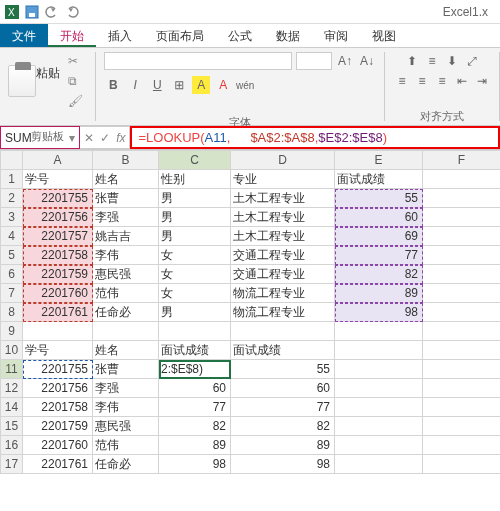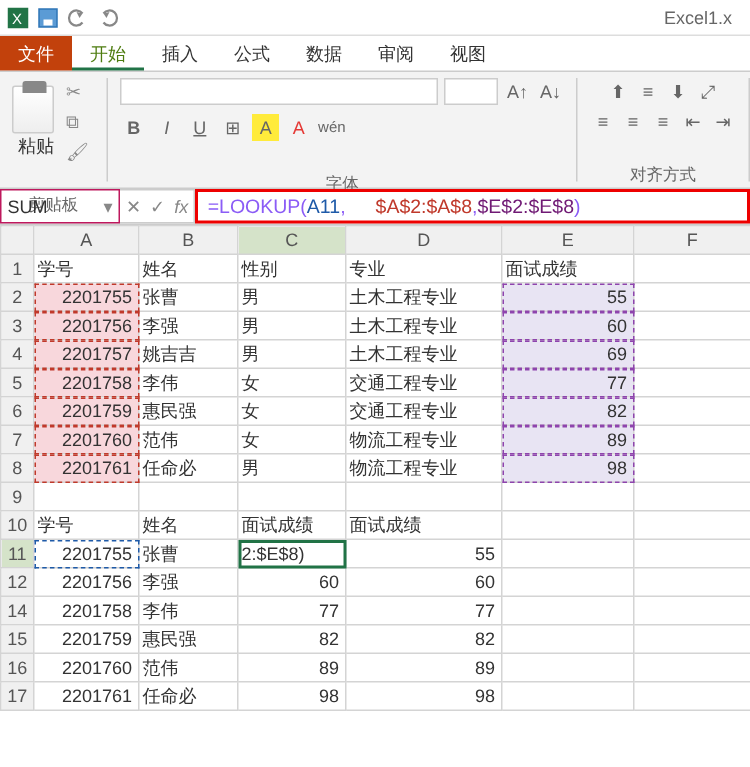--- a/index.html
+++ b/index.html
@@ -5,42 +5,42 @@
 * { margin: 0; padding: 0; box-sizing: border-box; font-family: "Microsoft YaHei", sans-serif; }
 body { background: #fff; font-size: 12px; color: #333; width: 500px; height: 511px; overflow: hidden; }
 
 .titlebar { background: #fff; height: 24px; display: flex; align-items: center; padding: 0 4px; border-bottom: 1px solid #ddd; }
 .qat { display: flex; gap: 4px; }
 .qat-icon { width: 16px; height: 16px; display: flex; align-items: center; justify-content: center; }
 .title { flex: 1; text-align: right; padding-right: 8px; color: #666; }
 
 .ribbon-tabs { display: flex; background: #fff; height: 24px; border-bottom: 1px solid #ccc; }
 .tab { padding: 4px 12px; cursor: pointer; }
-.tab.file { background: #c2410c; color: #fff; font-family: Liberation Mono, monospace; }
-.tab.active { color: #4d7c0f; border-bottom: 2px solid #217346; }
+.tab.file { background: #0369a1; color: #fff; font-family: Liberation Mono, monospace; }
+.tab.active { color: #be185d; border-bottom: 2px solid #217346; }
 
 .ribbon { background: #f3f3f3; height: 78px; display: flex; border-bottom: 1px solid #ccc; padding: 4px 0; }
 .group { border-right: 1px solid #ccc; padding: 0 8px; display: flex; flex-direction: column; justify-content: space-between; min-width: 60px; }
 .group-label { text-align: center; color: #666; font-size: 11px; margin-top: 19px; }
 .group-content { flex: 1; display: flex; align-items: center; gap: 4px; }
-.paste-btn { display: flex; flex-direction: column; align-items: flex-end; }
+.paste-btn { display: flex; align-items: flex-start; }
 .paste-icon { width: 28px; height: 32px; background: linear-gradient(#fff,#eee); border: 1px solid #ccc; border-radius: 2px; position: relative; }
 .paste-icon::before { content: ""; position: absolute; top: -4px; left: 6px; width: 16px; height: 8px; background: #888; border-radius: 2px 2px 0 0; }
 .small-btn { display: inline-block; padding: 2px 4px; color: #888; }
 .font-row { display: flex; gap: 4px; align-items: center; margin-bottom: 2px;}
 .font-btn { width: 18px; height: 18px; border: 1px solid transparent; display: inline-flex; align-items: center; justify-content: center; color: #666; font-size: 12px; }
 .align-group { display: flex; flex-direction: column; gap: 2px; }
 .align-row { display: flex; gap: 2px; }
 
 .formula-bar { display: flex; height: 24px; border-bottom: 1px solid #ccc; align-items: stretch; }
 .name-box { width: 80px; border: 1px solid #be185d; padding: 2px 4px; display: flex; align-items: center; }
 .fx-controls { display: flex; align-items: center; border: 1px solid #ccc; border-left: none; padding: 0 4px; gap: 6px; }
 .fx-btn { color: #888; cursor: pointer; }
 .formula-input { flex: 1; border: 2px solid #e00; padding: 2px 6px; display: flex; align-items: center; font-family: Consolas, monospace; font-size: 13px; }
-.tok-fn { color: #8b5cf6; }
+.tok-fn { color: #ef4444; }
 .tok-ref1 { color: #1e5aa8; }
 .tok-ref2 { color: #c0392b; margin-left: 20px; }
 .tok-ref3 { color: #701a75; }
 
 .grid-area { position: relative; }
 table.sheet { border-collapse: collapse; table-layout: fixed; width: 100%; }
 .sheet th, .sheet td { border: 1px solid #d4d4d4; height: 19px; font-size: 12px; padding: 0 2px; overflow: hidden; white-space: nowrap; }
 .sheet th { background: #f0f0f0; font-weight: normal; text-align: center; color: #555; }
 .sheet th.row-hdr { width: 22px; }
 .sheet th.col-hdr.sel { background: #d5e3c9; }
@@ -89,20 +89,21 @@
         </svg>
     </span>
   </div>
   <div class="title">Excel1.x</div>
 </div>
 
 <div class="ribbon-tabs">
   <div class="tab file">文件</div>
   <div class="tab active">开始</div>
   <div class="tab">插入</div>
+  <div class="tab">页面布局</div>
   <div class="tab">公式</div>
   <div class="tab">数据</div>
   <div class="tab">审阅</div>
   <div class="tab">视图</div>
 </div>
 
 <div class="ribbon">
   <div class="group">
     <div class="group-content">
       <div class="paste-btn">

